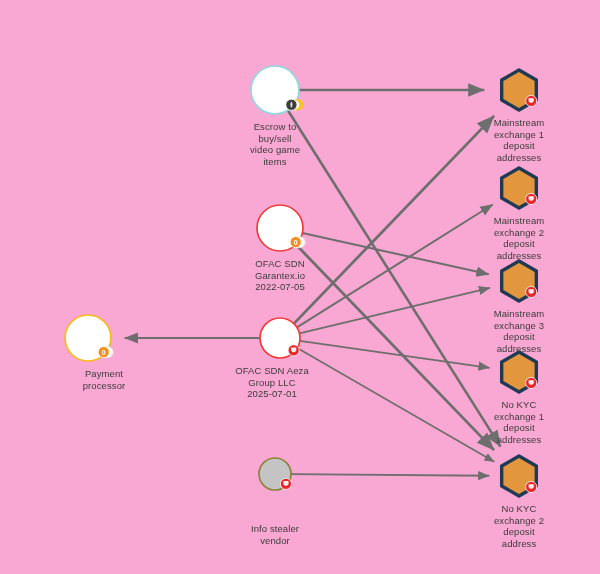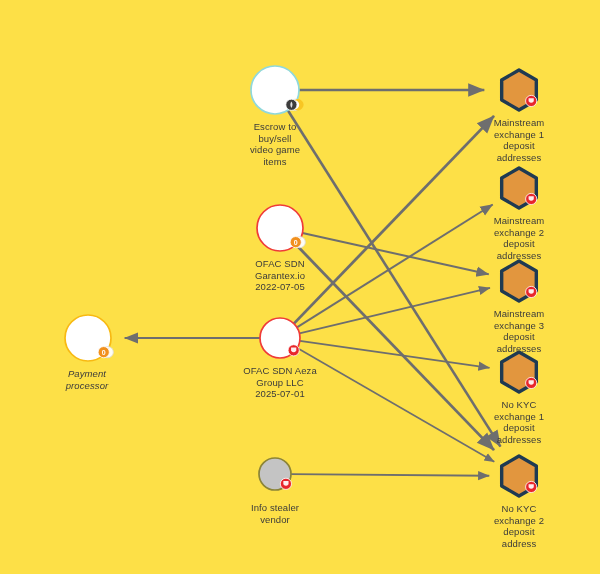--- a/index.html
+++ b/index.html
@@ -10,21 +10,21 @@
   body {
     width: 600px;
     height: 574px;
     font-family: "Liberation Sans", sans-serif;
     overflow: hidden;
   }
   #graph-canvas {
     position: relative;
     width: 600px;
     height: 574px;
-    background: #fde047;
+    background: #f9a8d4;
   }
   svg.layer {
     position: absolute;
     top: 0;
     left: 0;
     width: 600px;
     height: 574px;
   }
   .node-label {
     position: absolute;
@@ -126,26 +126,26 @@
     </svg>
 
   <div id="label-layer">
       <div class="node-label" style="left: 215px; top: 121px; width: 120px;">Escrow to
 buy/sell
 video game
 items</div>
       <div class="node-label" style="left: 220px; top: 258px; width: 120px;">OFAC SDN
 Garantex.io
 2022-07-05</div>
-      <div class="node-label" style="left: 220px; top: 365px; width: 120px;">OFAC SDN Aeza
+      <div class="node-label" style="left: 212px; top: 365px; width: 120px;">OFAC SDN Aeza
 Group LLC
 2025-07-01</div>
-      <div class="node-label" style="left: 27px; top: 368px; width: 120px; font-style: italic;">Payment
+      <div class="node-label" style="left: 44px; top: 368px; width: 120px;">Payment
 processor</div>
-      <div class="node-label" style="left: 215px; top: 502px; width: 120px; text-align: center;">Info stealer
+      <div class="node-label" style="left: 215px; top: 523px; width: 120px; text-align: center;">Info stealer
 vendor</div>
       <div class="node-label" style="left: 459px; top: 117px; width: 120px;">Mainstream
 exchange 1
 deposit
 addresses</div>
       <div class="node-label" style="left: 459px; top: 215px; width: 120px;">Mainstream
 exchange 2
 deposit
 addresses</div>
       <div class="node-label" style="left: 459px; top: 308px; width: 120px;">Mainstream

